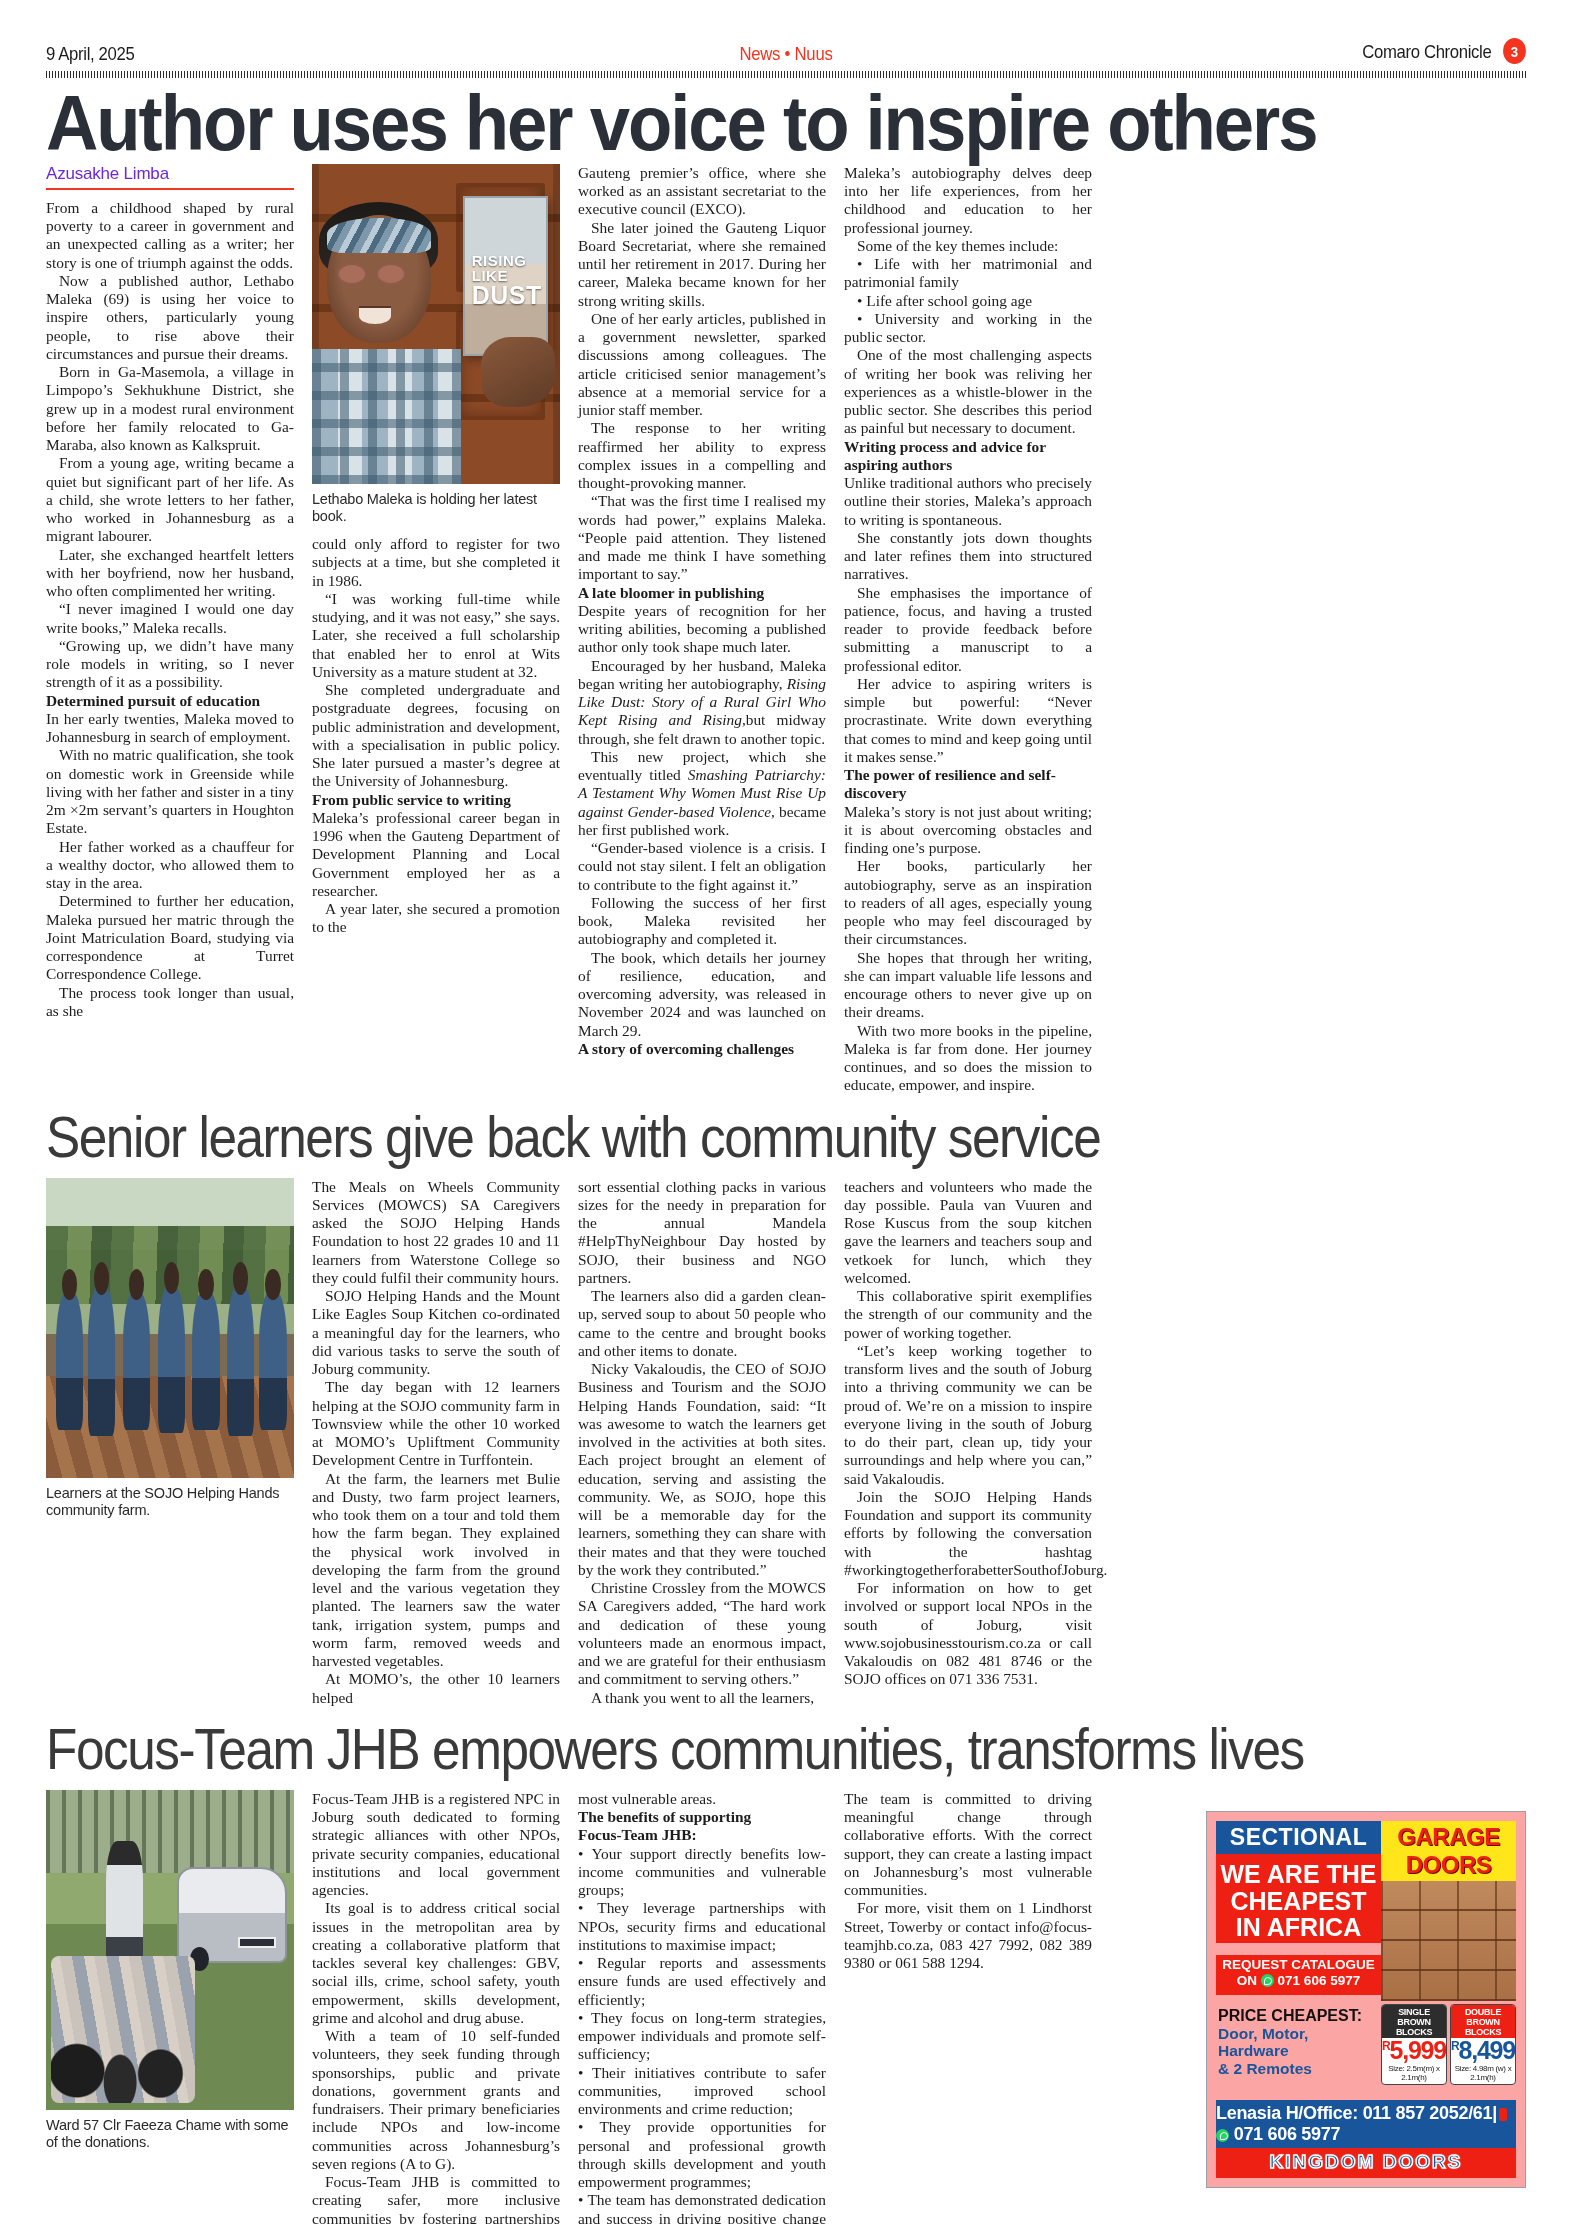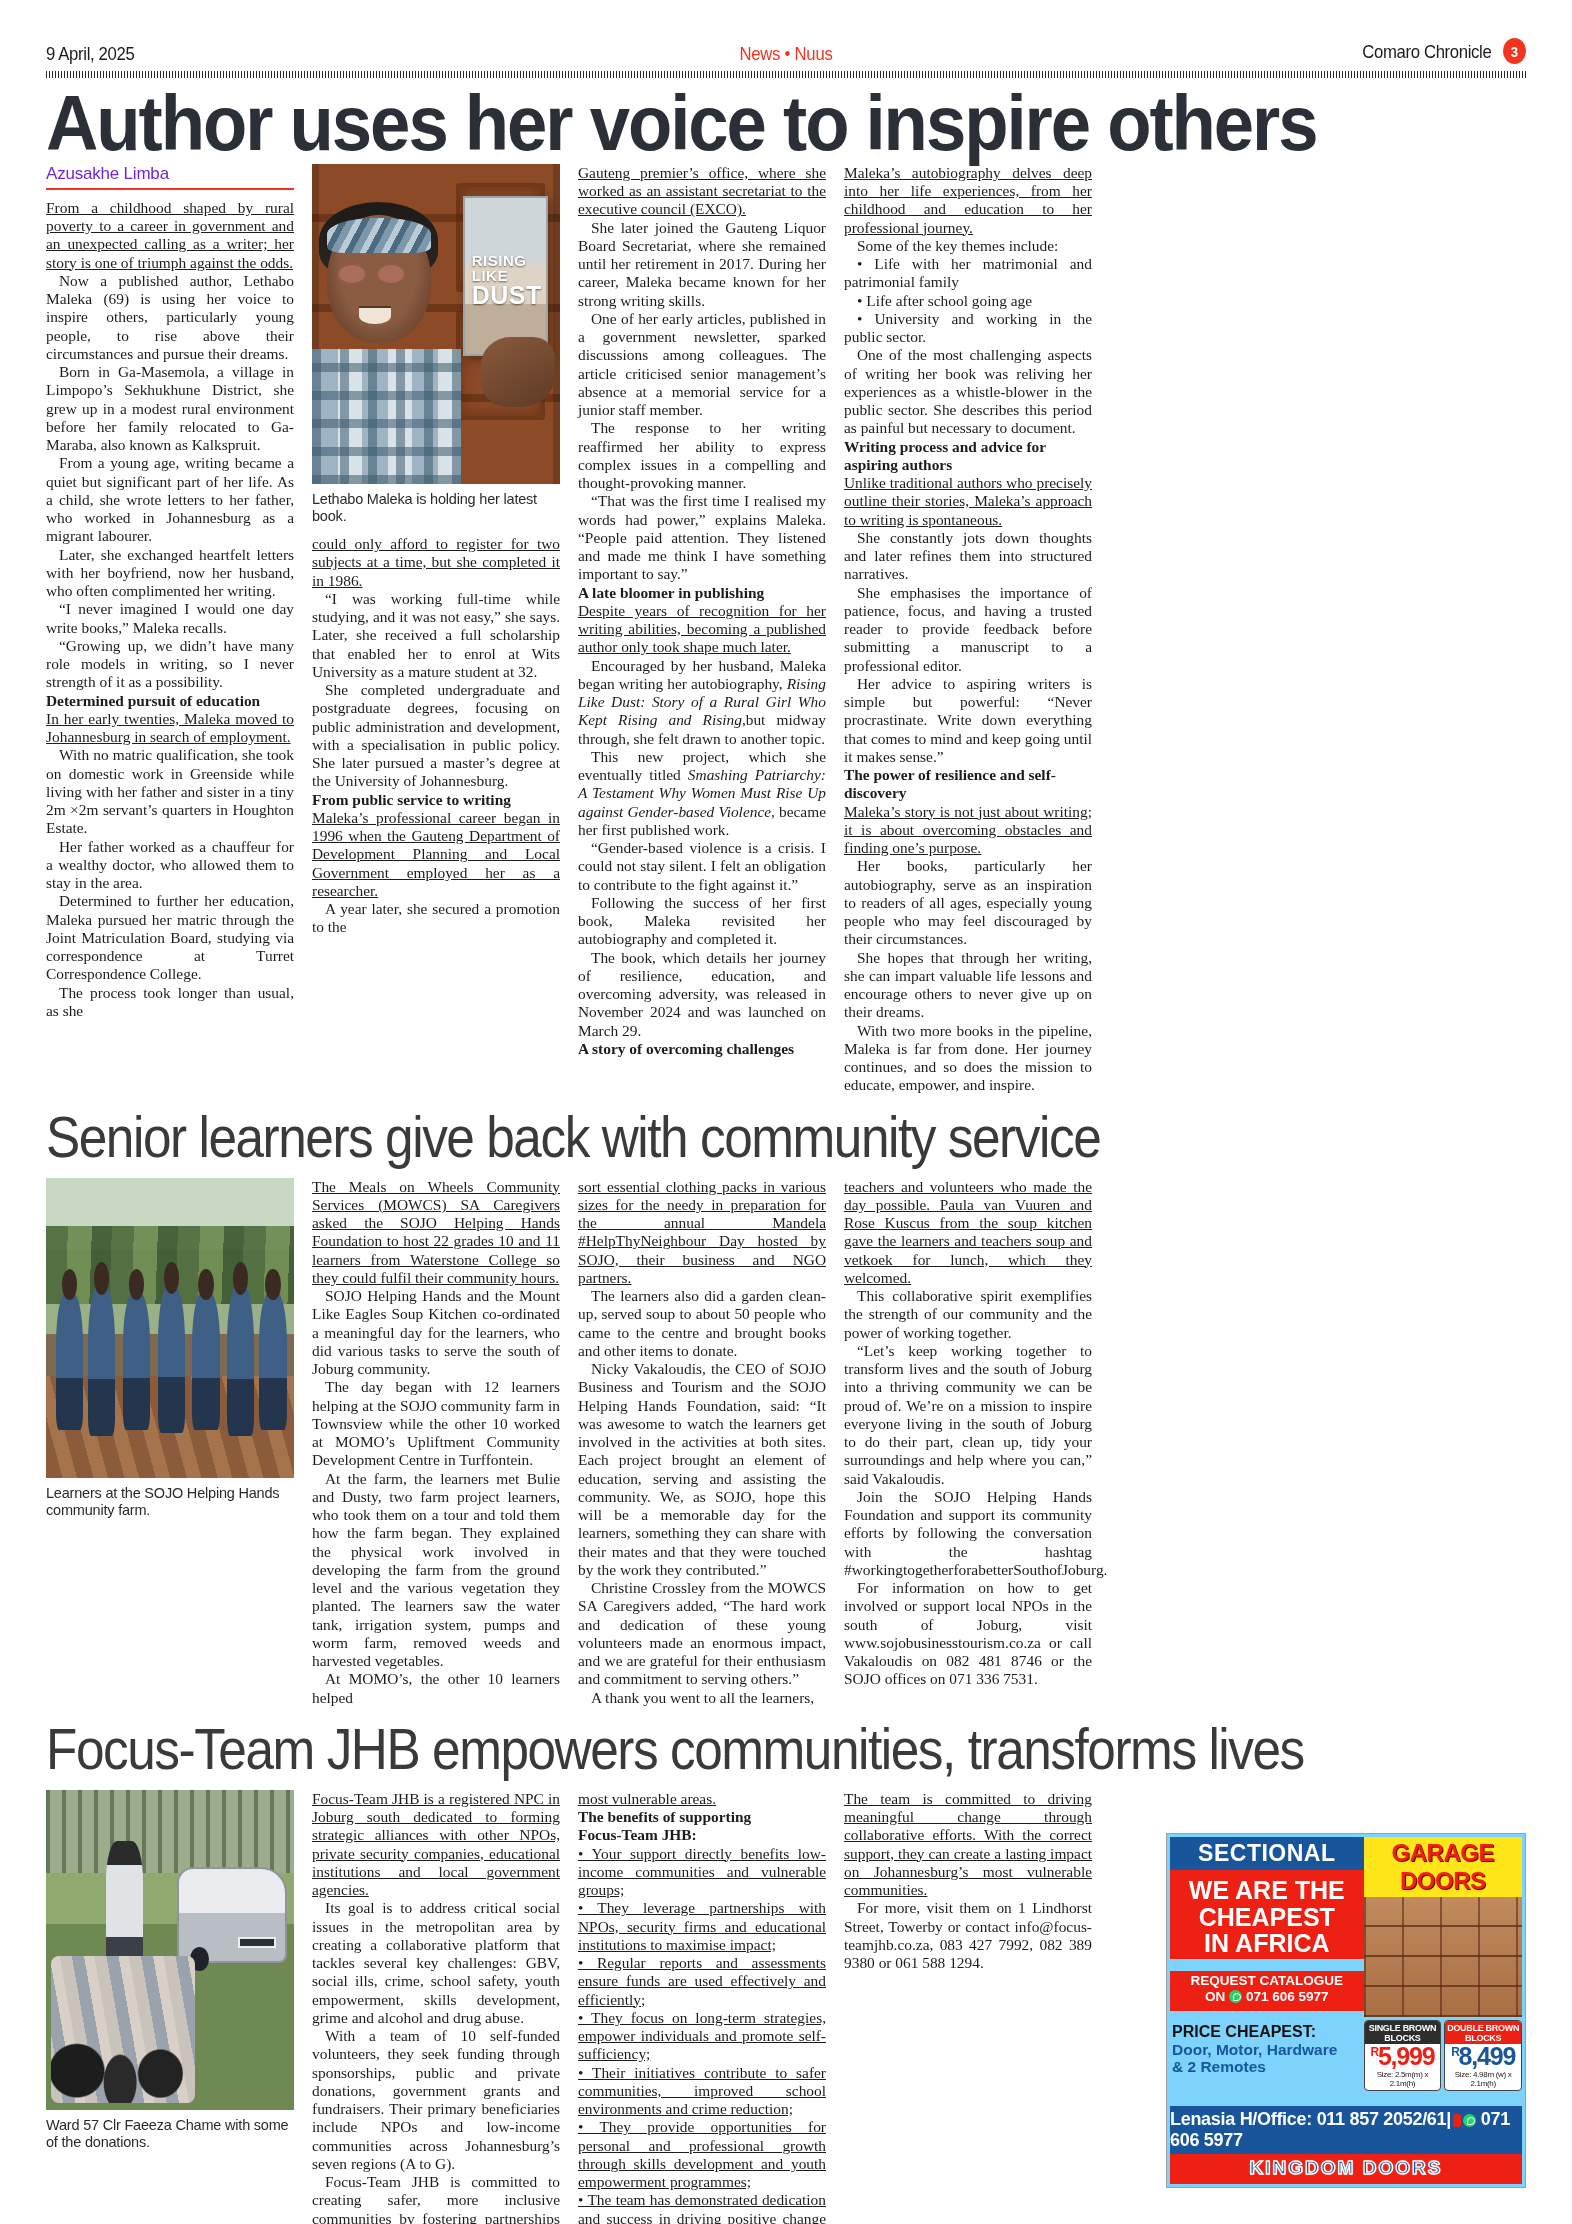--- a/index.html
+++ b/index.html
@@ -57,21 +57,21 @@
   }
 
   
   .art { }
   .cols { display: flex; gap: 18px; align-items: flex-start; }
   .col { width: 248px; flex: 0 0 248px; }
   p.b {
     font-size: 15.4px; line-height: 1.185; margin: 0; text-align: justify;
     text-indent: 13px; hyphens: auto;
   }
-  p.b.first { text-indent: 0; text-decoration: underline; }
+  p.b.first { text-indent: 0; }
   .sh {
     font-size: 15.4px; line-height: 1.185; font-weight: bold; margin: 0;
     text-align: left;
   }
   .it { font-style: italic; }
   .byline {
     font-family: "Liberation Sans", sans-serif; font-size: 17px;
     color: #6d28d9; padding-bottom: 4px; letter-spacing: -0.2px;
   }
   .byrule { border-top: 2.5px solid #f4341f; margin-bottom: 9px; }
@@ -182,22 +182,22 @@
   .ph3 .bags { position:absolute; left:2%; bottom:2%; width:58%; height:46%;
     background:
       radial-gradient(ellipse at 18% 78%, #1d1d1d 0 16%, rgba(0,0,0,0) 17%),
       radial-gradient(ellipse at 48% 86%, #2a2a2a 0 15%, rgba(0,0,0,0) 16%),
       radial-gradient(ellipse at 76% 80%, #232323 0 14%, rgba(0,0,0,0) 15%),
       repeating-linear-gradient(80deg,#c9c3bb 0 12px,#9aa3ad 12px 24px,#d8cfc6 24px 34px);
     border-radius:8px; }
 
   
   .ad {
-    position: absolute; right: 46px; bottom: 36px; width: 360px;
-    border: 1px solid #9aa0a6; background:#7dd3fc; padding: 3px;
+    position: absolute; right: 46px; bottom: 36px; width: 320px;
+    border: 1px solid #9aa0a6; background:#fca5a5; padding: 9px;
     font-family: "Liberation Sans", sans-serif;
   }
   .ad-top { display:flex; }
   .ad-left { width: 55%; }
   .ad-right { width: 45%; }
   .ad-sectional {
     background:#18559b; color:#fff; font-weight:bold; font-size:23px;
     text-align:center; letter-spacing:0.5px; padding:3px 0;
   }
   .ad-garage {

